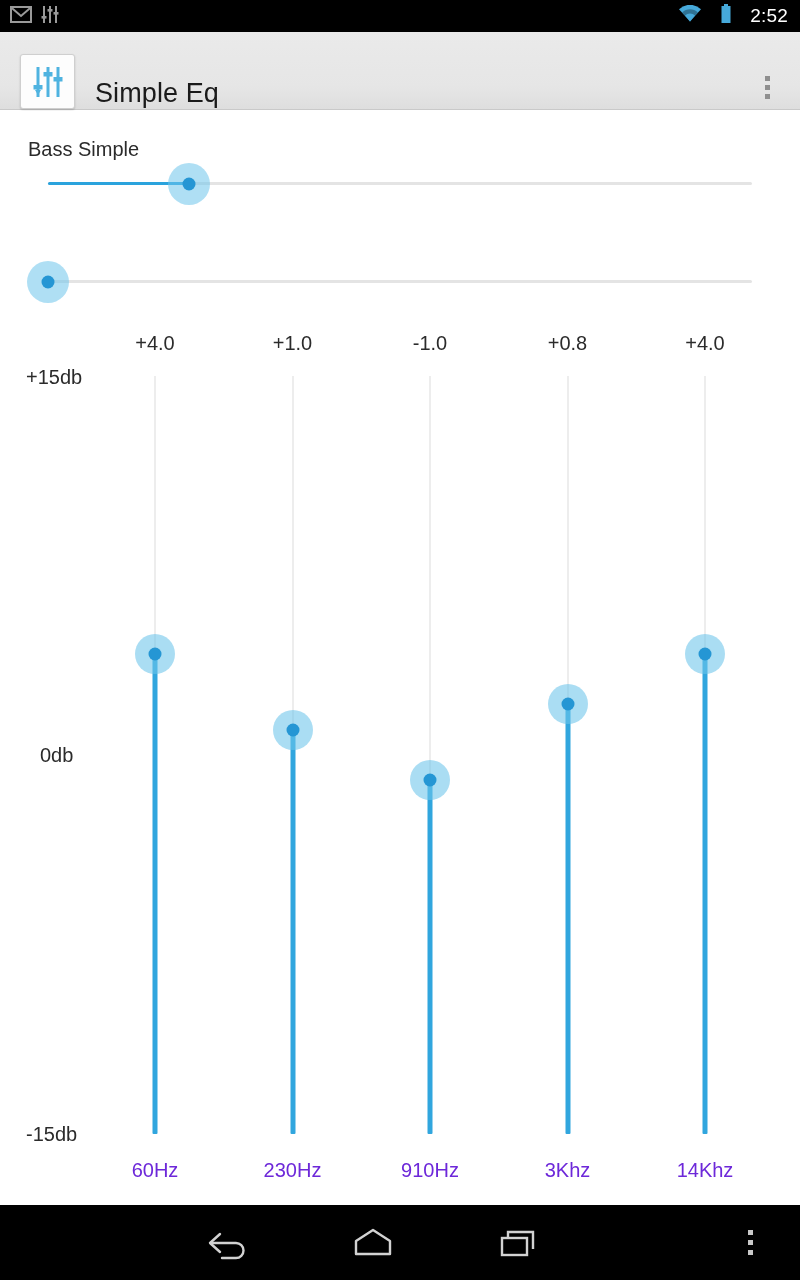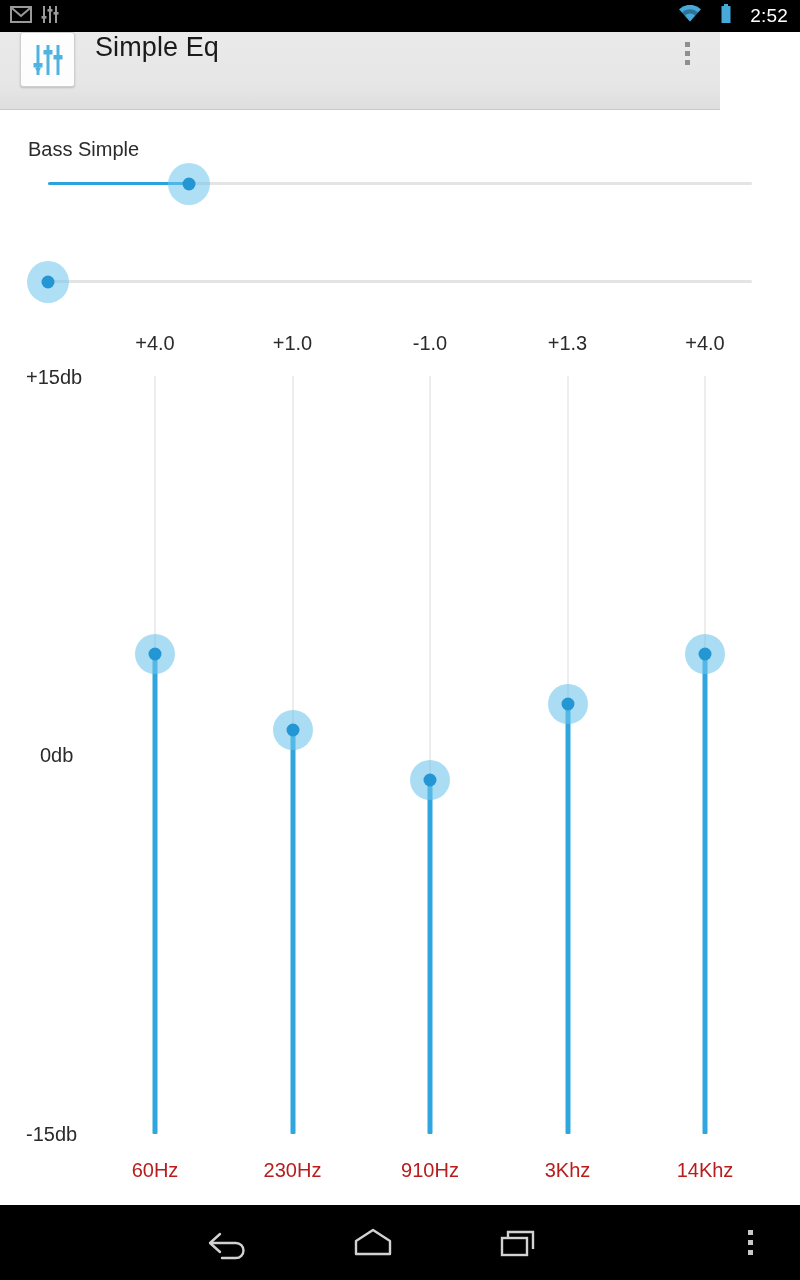--- a/index.html
+++ b/index.html
@@ -21,24 +21,24 @@
   #status-left { display:flex; align-items:center; gap:8px; padding-left:10px; }
   #status-right { margin-left:auto; display:flex; align-items:center; gap:18px; padding-right:12px; }
   .status-time {
     color:#ffffff; font-size:19px; letter-spacing:0.2px;
     font-family:"Liberation Sans", sans-serif;
   }
 
   
   #app-bar {
     position:absolute; top:32px; left:0;
-    width:720px; height:78px;
+    width:800px; height:78px;
     background:linear-gradient(to bottom,#eaeaea 0%,#e6e6e6 70%,#dedede 100%);
     border-bottom:1px solid #c9c9c9;
-    display:flex; align-items:flex-start;
+    display:flex; align-items:flex-end;
   }
   #app-icon {
     width:55px; height:55px; margin-left:20px;
     background:#fdfdfd;
     border:1px solid #cfcfcf;
     border-radius:3px;
     box-shadow:0 1px 2px rgba(0,0,0,0.18);
     display:flex; align-items:center; justify-content:center;
   }
   #app-title {
@@ -88,21 +88,21 @@
   }
 
   
   #equalizer { position:absolute; top:0; left:0; width:800px; height:1094px; }
 
   .band-value {
     position:absolute; font-size:20px; color:#2b2b2b;
     transform:translateX(-50%); white-space:nowrap;
   }
   .band-freq {
-    position:absolute; font-size:20px; color:#b91c1c;
+    position:absolute; font-size:20px; color:#6d28d9;
     transform:translateX(-50%); white-space:nowrap;
   }
   .db-label {
     position:absolute; font-size:20px; color:#2b2b2b;
     white-space:nowrap;
     text-align:right;
   }
   .band-guide {
     position:absolute; width:1px;
     background:#dcdcdc;
@@ -238,21 +238,21 @@
       <div class="band-fill" style="left: 292.5px; top: 618.733px; height: 404.267px;"></div>
       <div class="band-halo" style="left: 292.5px; top: 618.733px;"></div>
       <div class="band-dot" style="left: 292.5px; top: 618.733px;"></div>
       <div class="band-freq" style="left: 292.5px; top: 1048px;">230Hz</div>
       <div class="band-value" style="left: 430px; top: 221px;">-1.0</div>
       <div class="band-guide" style="left: 430px; top: 265px; height: 404.267px;"></div>
       <div class="band-fill" style="left: 430px; top: 669.267px; height: 353.733px;"></div>
       <div class="band-halo" style="left: 430px; top: 669.267px;"></div>
       <div class="band-dot" style="left: 430px; top: 669.267px;"></div>
       <div class="band-freq" style="left: 430px; top: 1048px;">910Hz</div>
-      <div class="band-value" style="left: 567.5px; top: 221px;">+1.3</div>
+      <div class="band-value" style="left: 567.5px; top: 221px;">+0.8</div>
       <div class="band-guide" style="left: 567.5px; top: 265px; height: 328.467px;"></div>
       <div class="band-fill" style="left: 567.5px; top: 593.467px; height: 429.533px;"></div>
       <div class="band-halo" style="left: 567.5px; top: 593.467px;"></div>
       <div class="band-dot" style="left: 567.5px; top: 593.467px;"></div>
       <div class="band-freq" style="left: 567.5px; top: 1048px;">3Khz</div>
       <div class="band-value" style="left: 705px; top: 221px;">+4.0</div>
       <div class="band-guide" style="left: 705px; top: 265px; height: 277.933px;"></div>
       <div class="band-fill" style="left: 705px; top: 542.933px; height: 480.067px;"></div>
       <div class="band-halo" style="left: 705px; top: 542.933px;"></div>
       <div class="band-dot" style="left: 705px; top: 542.933px;"></div>

